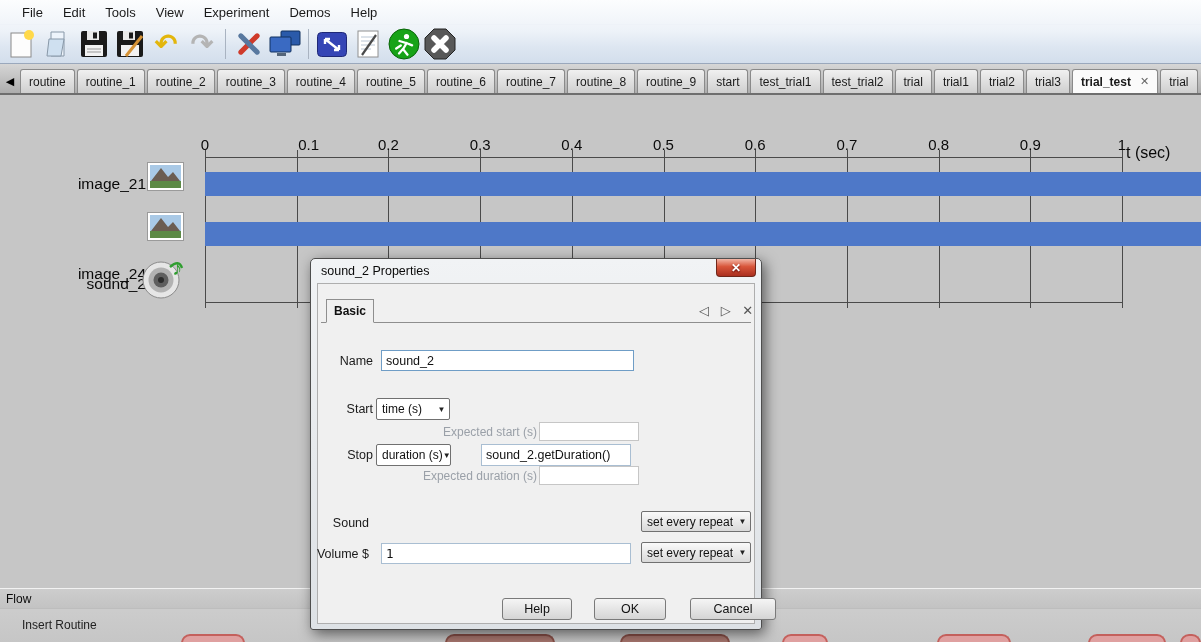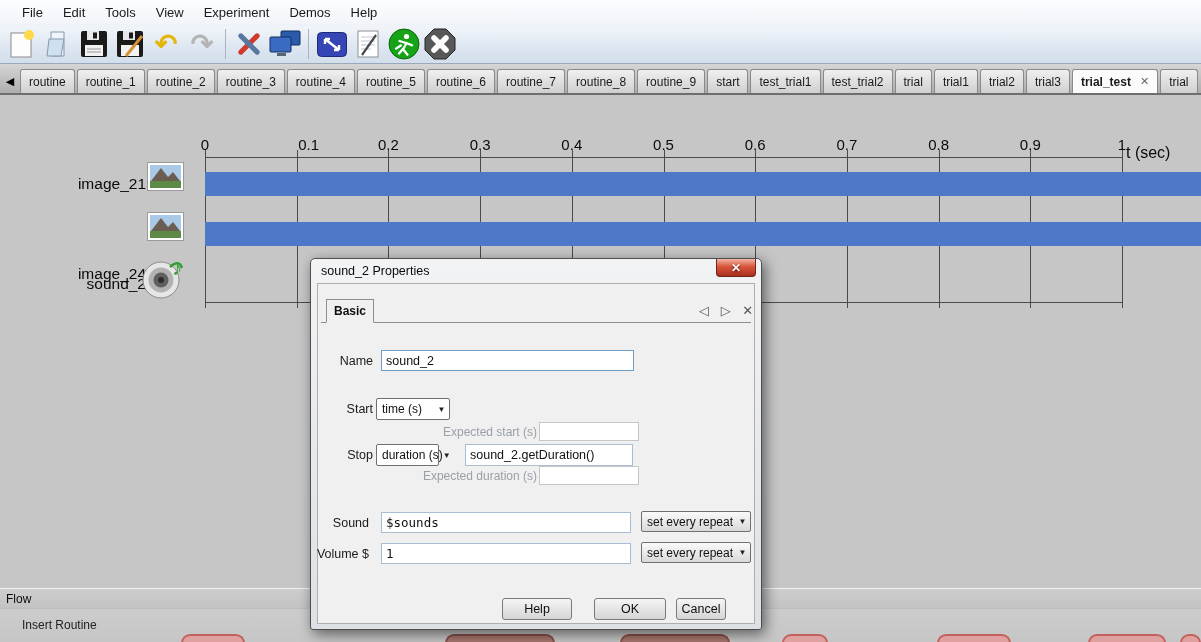--- a/index.html
+++ b/index.html
@@ -317,45 +317,44 @@
 
   <div class="dlabel" style="left:20px;top:143px;width:42px">Start</div>
   <div class="combo" style="left:65px;top:139px;width:74px;height:22px">
     <span class="cl">time (s)</span>
     <span class="ar">▼</span>
   </div>
   <div class="glabel" style="left:66px;top:166px;width:160px">Expected start (s)</div>
   <input class="efield" style="left: 228px; top: 163px; width: 100px; height: 19px;" value="">
 
   <div class="dlabel" style="left:20px;top:189px;width:42px">Stop</div>
-  <div class="combo" style="left:65px;top:185px;width:63px;height:22px">
+  <div class="combo" style="left:65px;top:185px;width:75px;height:22px">
     <span class="cl">duration (s)</span>
     <span class="ar">▼</span>
   </div>
-  <input class="dfield" style="left: 154px; top: 185px; width: 168px; height: 22px;" value="sound_2.getDuration()">
+  <input class="dfield" style="left: 170px; top: 185px; width: 150px; height: 22px;" value="sound_2.getDuration()">
   <div class="glabel" style="left:40px;top:210px;width:186px">Expected duration (s)</div>
   <input class="efield" style="left: 228px; top: 207px; width: 100px; height: 19px;" value="">
 
   <div class="dlabel" style="left:10px;top:257px;width:48px">Sound</div>
-  <input class="dfield mono" style="left: 70px; top: 253px; width: 250px; height: 21px;" value="$sounds">
   <div class="combo grad" style="left:330px;top:252px;width:110px;height:21px">
     <span class="cl">set every repeat</span>
     <span class="ar">▼</span>
   </div>
 
   <div class="dlabel" style="left:2px;top:288px;width:56px">Volume $</div>
   <input class="dfield mono" style="left: 70px; top: 284px; width: 250px; height: 21px;" value="1">
   <div class="combo grad" style="left:330px;top:283px;width:110px;height:21px">
     <span class="cl">set every repeat</span>
     <span class="ar">▼</span>
   </div>
 
   <div class="btn" style="left:191px;top:339px;width:70px">Help</div>
   <div class="btn" style="left:283px;top:339px;width:72px">OK</div>
-  <div class="btn" style="left:365px;top:339px;width:50px">Cancel</div>
+  <div class="btn" style="left:379px;top:339px;width:86px">Cancel</div>
 </div>
 
 <div id="flow">
   <div id="flow-caption">
     <span id="flow-title">Flow</span>
   </div>
   <div id="insert-routine">Insert Routine</div>
 <div class="flow-box" style="left: 181px; width: 64px; background: rgb(223, 160, 160); border-color: rgb(196, 96, 92);"></div>
     <div class="flow-box" style="left: 445px; width: 110px; background: rgb(168, 118, 110); border-color: rgb(138, 80, 72);"></div>
     <div class="flow-box" style="left: 620px; width: 110px; background: rgb(168, 118, 110); border-color: rgb(138, 80, 72);"></div>

